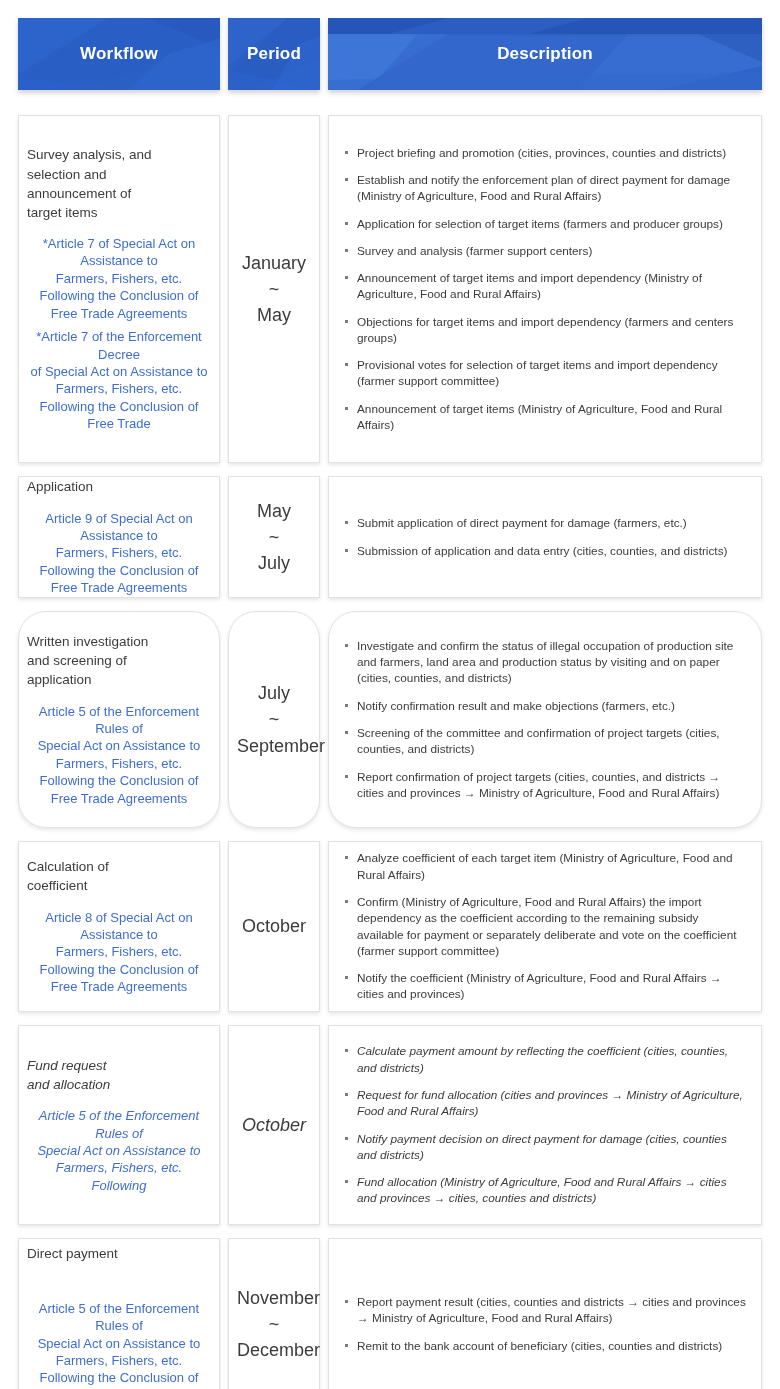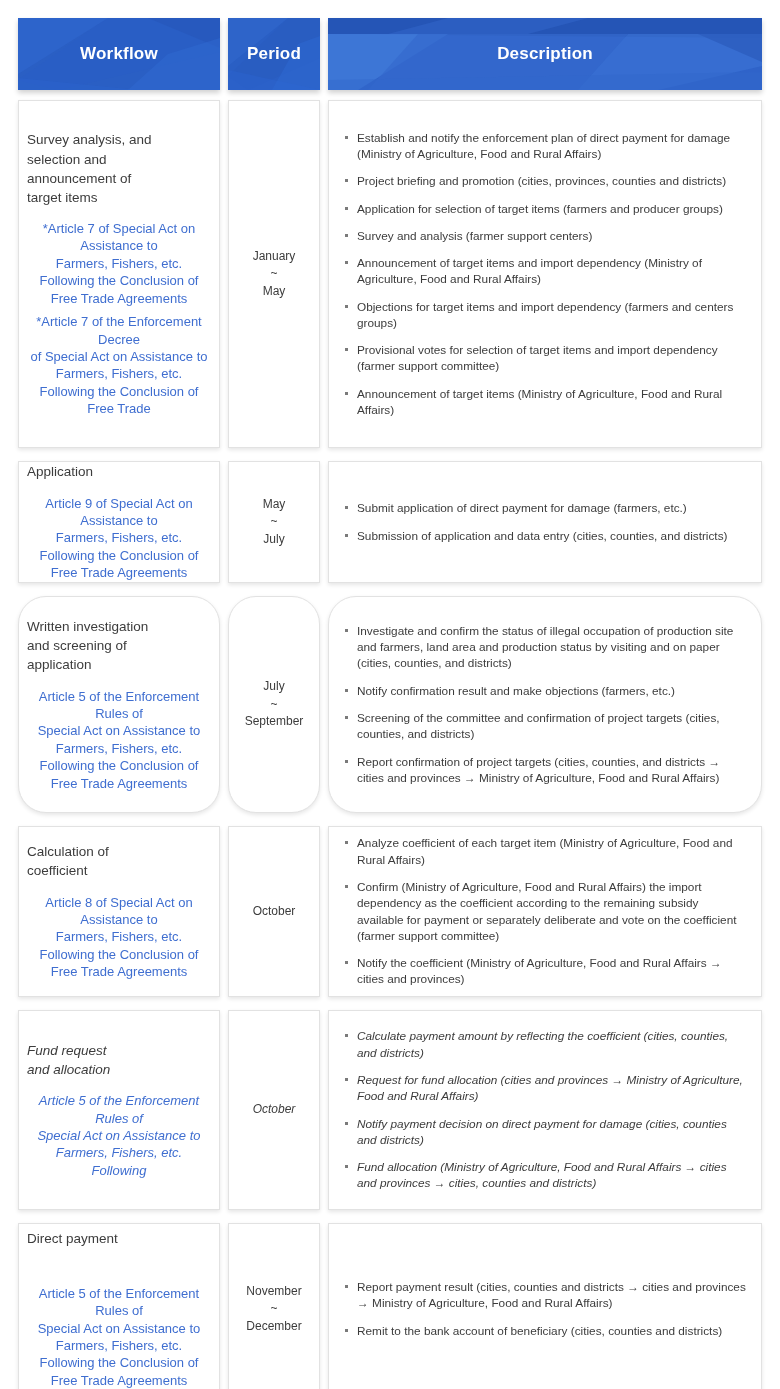--- a/index.html
+++ b/index.html
@@ -18,21 +18,21 @@
   .table-wrap {
     width: 780px;
     padding: 18px;
   }
 
   
   .header-row {
     display: flex;
     gap: 8px;
     height: 72px;
-    margin-bottom: 10px;
+    margin-bottom: 25px;
   }
   .hcell {
     position: relative;
     overflow: hidden;
     display: flex;
     align-items: center;
     justify-content: center;
     color: #ffffff;
     font-weight: bold;
     font-size: 17px;
@@ -74,21 +74,21 @@
     font-size: 13px;
     color: #3f6ed0;
     line-height: 1.34;
     white-space: pre-line;
     margin-top: 13px;
   }
   .wf-ref + .wf-ref { margin-top: 6px; }
 
   .period-text {
     text-align: center;
-    font-size: 12px;
+    font-size: 18px;
     color: #3c3c3c;
     line-height: 1.45;
     white-space: pre-line;
   }
 
   .desc-cell {
     justify-content: center;
     padding: 12px 14px 12px 14px;
   }
   ul.desc-list {
@@ -185,22 +185,22 @@
 Following the Conclusion of
 Free Trade</div>
         </div>
         <div class="cell col-period">
           <div class="period-text">January
 ~
 May</div>
         </div>
         <div class="cell col-desc desc-cell">
           <ul class="desc-list">
+            <li>Project briefing and promotion (cities, provinces, counties and districts)</li>
             <li>Establish and notify the enforcement plan of direct payment for damage (Ministry of Agriculture, Food and Rural Affairs)</li>
-            <li>Project briefing and promotion (cities, provinces, counties and districts)</li>
             <li>Application for selection of target items (farmers and producer groups)</li>
             <li>Survey and analysis (farmer support centers)</li>
             <li>Announcement of target items and import dependency (Ministry of Agriculture, Food and Rural Affairs)</li>
             <li>Objections for target items and import dependency (farmers and centers groups)</li>
             <li>Provisional votes for selection of target items and import dependency (farmer support committee)</li>
             <li>Announcement of target items (Ministry of Agriculture, Food and Rural Affairs)</li>
           </ul>
         </div>
       </div>
       <div class="row row-2">

